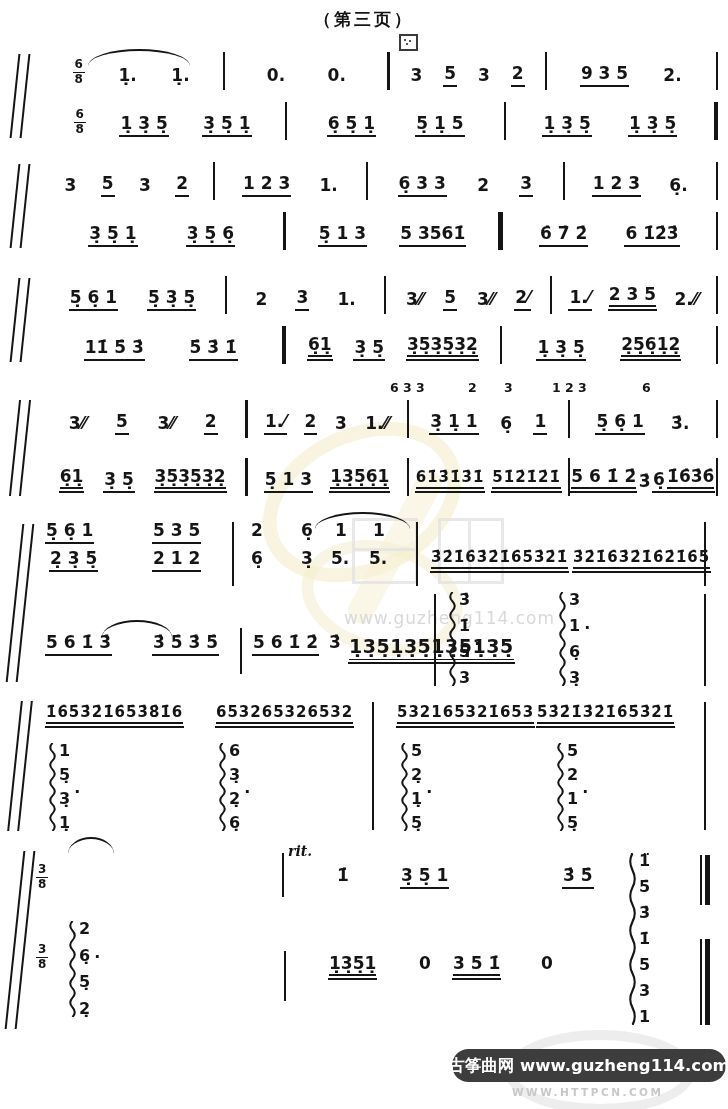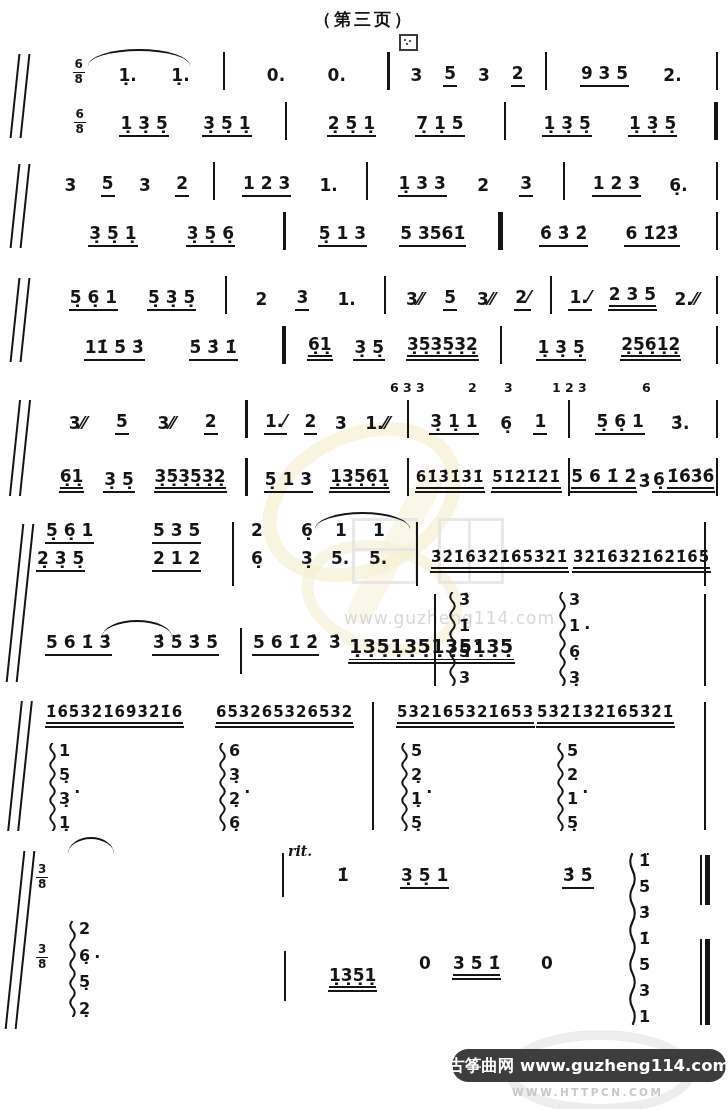--- a/index.html
+++ b/index.html
@@ -94,22 +94,22 @@
     <div class="m" style="flex:26">
       <span class="ts">
           <span class="tn">6</span>
           <span>8</span>
         </span>
       <span class="n u1">1̣ 3̣ 5̣</span>
       <span class="n u1">3̣ 5̣ 1̣</span>
     </div>
     <i class="bar"></i>
     <div class="m" style="flex:23">
-      <span class="n u1">2̣ 5̣ 1̣</span>
-      <span class="n u1">7̣ 1̣ 5</span>
+      <span class="n u1">6̣ 5̣ 1̣</span>
+      <span class="n u1">5̣ 1̣ 5</span>
     </div>
     <i class="bar"></i>
     <div class="m" style="flex:22">
       <span class="n u1">1̣ 3̣ 5̣</span>
       <span class="n u1">1̣ 3̣ 5̣</span>
     </div>
     <i class="bar"></i>
     <i class="bar"></i>
   </div>
 </div>
@@ -123,21 +123,21 @@
       <span class="n">3</span>
       <span class="n u1">2</span>
     </div>
     <i class="bar"></i>
     <div class="m" style="flex:21">
       <span class="n u1">1 2 3</span>
       <span class="n">1.</span>
     </div>
     <i class="bar"></i>
     <div class="m" style="flex:27">
-      <span class="n u1">1̣ 3 3</span>
+      <span class="n u1">6̣ 3 3</span>
       <span class="n">2</span>
       <span class="n u1">3</span>
     </div>
     <i class="bar"></i>
     <div class="m" style="flex:21">
       <span class="n u1">1 2 3</span>
       <span class="n">6̣.</span>
     </div>
     <i class="bar"></i>
   </div>
@@ -147,21 +147,21 @@
       <span class="n u1">3̣ 5̣ 6̣</span>
     </div>
     <i class="bar"></i>
     <div class="m" style="flex:21">
       <span class="n u1">5̣ 1 3</span>
       <span class="n u1">5 3561̇</span>
     </div>
     <i class="bar"></i>
     <i class="bar"></i>
     <div class="m" style="flex:21">
-      <span class="n u1">6̇ 3̇ 2̇</span>
+      <span class="n u1">6̇ 7̇ 2̇</span>
       <span class="n u1">6 1̇2̇3̇</span>
     </div>
     <i class="bar"></i>
   </div>
 </div>
 
 <div class="sys" style="top:272px;height:96px">
   <div class="brk" style="top:6px;height:84px"></div>
   <div class="line">
     <div class="m" style="flex:26">
@@ -274,21 +274,21 @@
 <div class="sys" style="top:520px;height:170px">
   <div class="brk" style="top:4px;height:158px"></div>
 
   <span class="n u1 abs" style="left:35px;top:2px">5̣ 6̣ 1</span>
   <span class="n u1 abs" style="left:142px;top:2px">5 3 5</span>
   <span class="n abs" style="left:240px;top:2px">2</span>
   <span class="n abs" style="left:290px;top:2px">6̣</span>
   <span class="n abs" style="left:324px;top:2px">1</span>
   <span class="n abs" style="left:362px;top:2px">1</span>
   <i class="arc" style="left:305px;top:-8px;width:95px"></i>
-  <span class="n u1 abs" style="left:26px;top:30px">2̣ 3̣ 5̣</span>
+  <span class="n u1 abs" style="left:39px;top:30px">2̣ 3̣ 5̣</span>
   <span class="n u1 abs" style="left:142px;top:30px">2 1 2</span>
   <span class="n abs" style="left:240px;top:30px">6̣</span>
   <span class="n abs" style="left:290px;top:30px">3̣</span>
   <span class="n abs" style="left:320px;top:30px">5.</span>
   <span class="n abs" style="left:358px;top:30px">5.</span>
   <span class="n u2 r abs" style="left:420px;top:30px">3̇2̇1̇6̇3̇2̇1̇6̇5̇3̇2̇1̇</span>
   <span class="n u2 r abs" style="left:562px;top:30px">3̇2̇1̇6̇3̇2̇1̇6̇2̇1̇6̇5̇</span>
   <i class="vbar" style="left:222px;top:2px;height:64px"></i>
   <i class="vbar" style="left:406px;top:2px;height:64px"></i>
   <i class="vbar" style="left:694px;top:2px;height:64px"></i>
@@ -323,21 +323,21 @@
       <span>1</span>
       <span>6̣</span>
       <span>3̣</span>
     </div>
     <span class="cdot hi">.</span>
   </div>
 </div>
 
 <div class="sys" style="top:697px;height:140px">
   <div class="brk" style="top:4px;height:130px"></div>
-  <span class="n u2 r abs" style="left:35px;top:8px">1̇6̇5̇3̇2̇1̇6̇9̇3̇2̇1̇6</span>
+  <span class="n u2 r abs" style="left:35px;top:8px">1̇6̇5̇3̇2̇1̇6̇5̇3̇8̇1̇6</span>
   <span class="n u2 r abs" style="left:205px;top:8px">653265326532</span>
   <span class="n u2 r abs" style="left:386px;top:8px">532165321̇653</span>
   <span class="n u2 r abs" style="left:526px;top:8px">5̇3̇2̇1̇3̇2̇1̇6̇5̇3̇2̇1̇</span>
   <i class="vbar" style="left:362px;top:5px;height:128px"></i>
   <i class="vbar" style="left:694px;top:5px;height:128px"></i>
   <div class="chord" style="left:38px;top:46px;height:88px">
     <svg class="wv" viewBox="0 0 8 100" preserveAspectRatio="none" height="100%">
         <path d="M4 0 Q0 5 4 10 Q8 15 4 20 Q0 25 4 30 Q8 35 4 40 Q0 45 4 50 Q8 55 4 60 Q0 65 4 70 Q8 75 4 80 Q0 85 4 90 Q8 95 4 100" stroke="#151515" fill="none" stroke-width="1.8"></path>
       </svg>
     <div class="cns">
@@ -408,21 +408,21 @@
       </svg>
     <div class="cns">
       <span>2</span>
       <span>6̣</span>
       <span>5̣</span>
       <span>2̣</span>
     </div>
     <span class="cdot hi">.</span>
   </div>
   <i class="vbar" style="left:274px;top:108px;height:50px"></i>
-  <span class="n u2 abs" style="left:318px;top:124px">1̣3̣5̣1̣</span>
+  <span class="n u2 abs" style="left:318px;top:112px">1̣3̣5̣1̣</span>
   <span class="n abs" style="left:408px;top:112px">0</span>
   <span class="n u2 abs" style="left:442px;top:112px">3 5 1̇</span>
   <span class="n abs" style="left:530px;top:112px">0</span>
   <div class="chord" style="left:618px;top:10px;height:172px">
     <svg class="wv" viewBox="0 0 8 100" preserveAspectRatio="none" height="100%">
         <path d="M4 0 Q0 5 4 10 Q8 15 4 20 Q0 25 4 30 Q8 35 4 40 Q0 45 4 50 Q8 55 4 60 Q0 65 4 70 Q8 75 4 80 Q0 85 4 90 Q8 95 4 100" stroke="#151515" fill="none" stroke-width="1.8"></path>
       </svg>
     <div class="cns">
       <span>1̈</span>
       <span>5̇</span>

